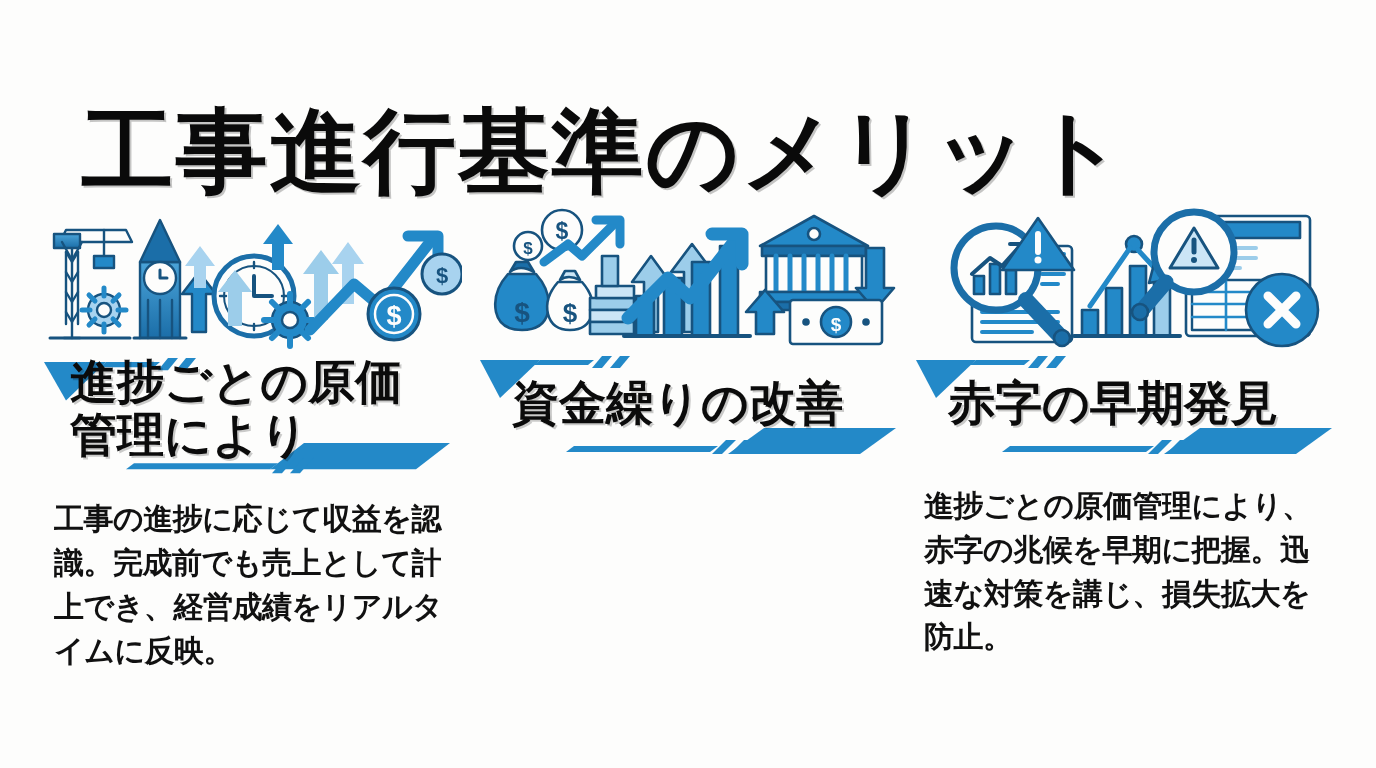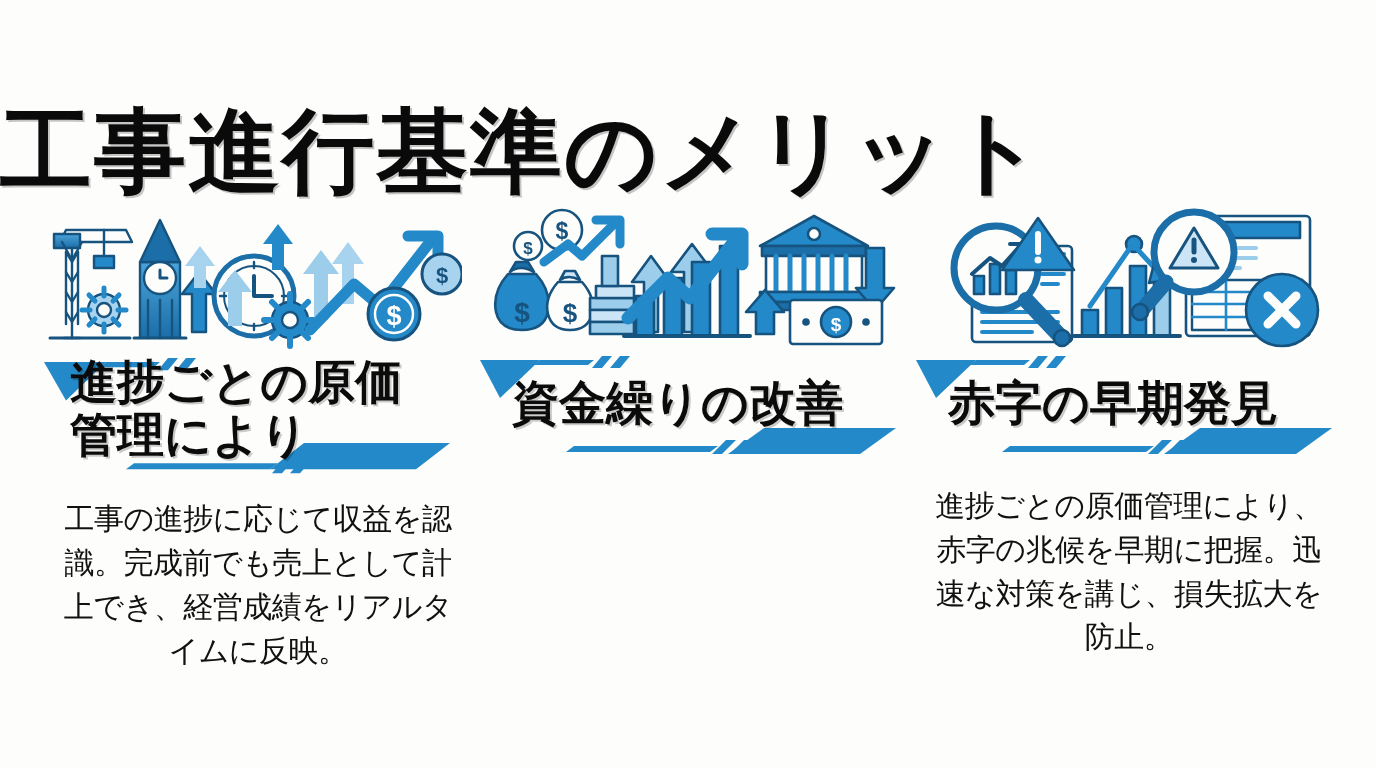--- a/index.html
+++ b/index.html
@@ -21,21 +21,22 @@
     height: 768px;
     box-sizing: border-box;
   }
 
   
   .title-wrap {
     position: absolute;
     top: 44px;
     left: 0;
     width: 1124px;
-    text-align: left;
+    text-align: center;
+    padding-left: 42px;
   }
   .slide-title {
     display: inline-block;
     font-size: 92px;
     line-height: 1.0;
     font-weight: 900;
     color: #0a0a0a;
     letter-spacing: 2px;
     font-family: "DejaVu Sans", "Liberation Sans", sans-serif;
     text-shadow: 2px 2px 0 rgba(0,0,0,0.22);
@@ -102,25 +103,25 @@
     text-shadow: 2px 2px 0 rgba(0,0,0,0.20);
   }
   .card-1 .banner-text { margin-left: -6px; }
   .card-1 .banner { min-height: 120px; align-items: flex-start; padding-top: 2px; }
 
   
   .body-text {
     margin-top: 26px;
     font-size: 30px;
     line-height: 1.46;
-    font-weight: 400;
+    font-weight: 700;
     color: #111111;
     font-family: "DejaVu Sans", "Liberation Sans", sans-serif;
     letter-spacing: -0.5px;
-    text-align: center;
+    text-align: left;
   }
   .card-1 .body-text { padding-left: 12px; margin-top: 22px; }
   .card-2 .body-text { padding-left: 8px; }
   .card-3 .body-text { padding-left: 10px; }
 </style>
 </head>
 <body>
 
 <div class="slide">
 

